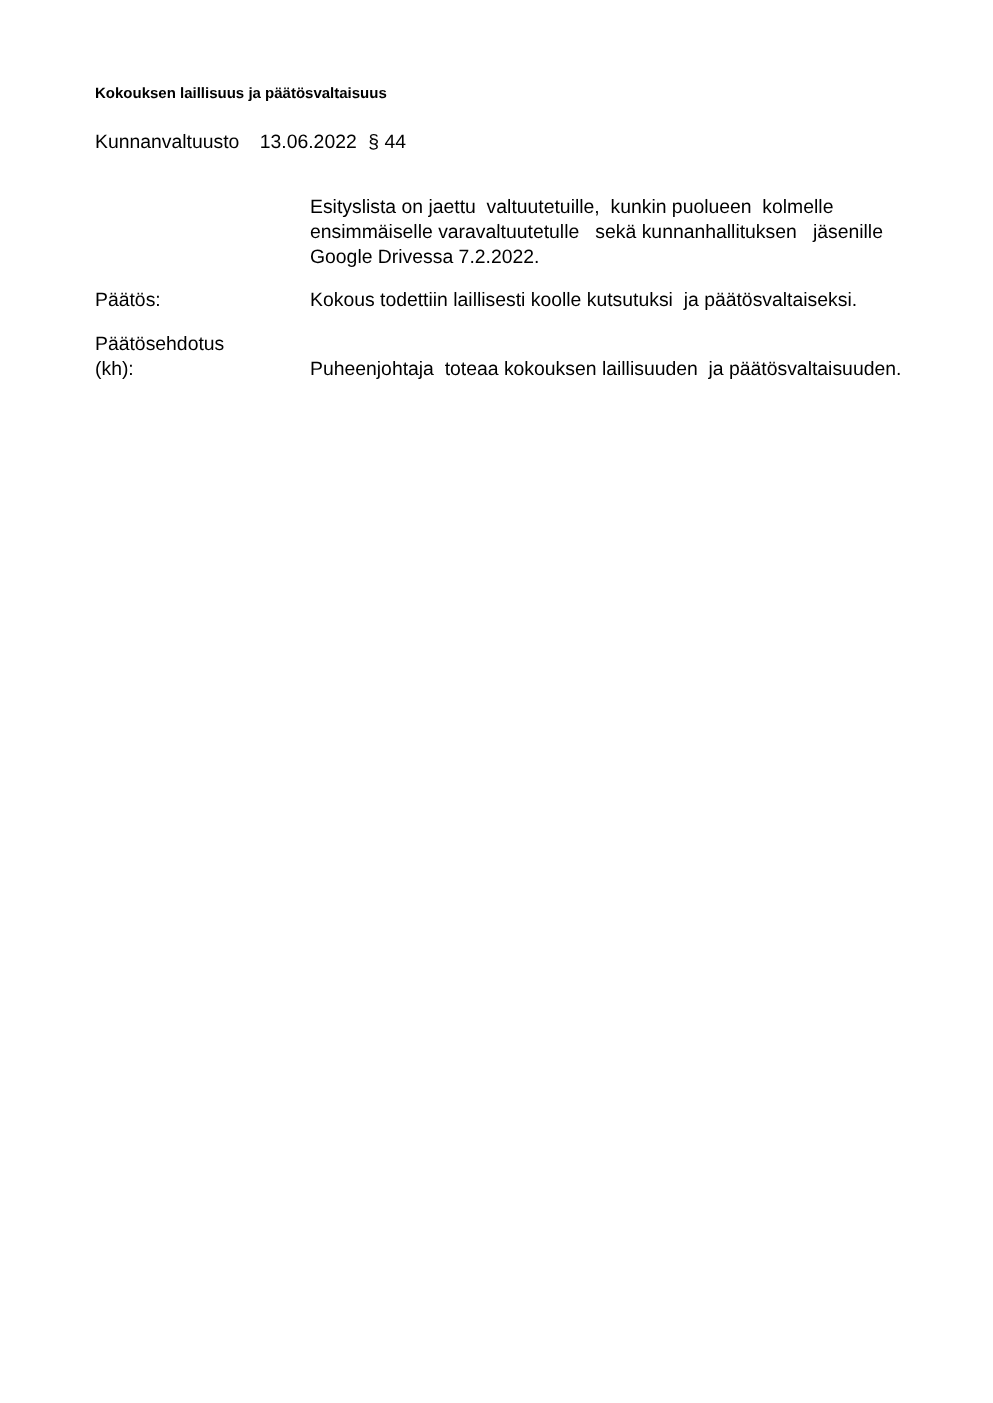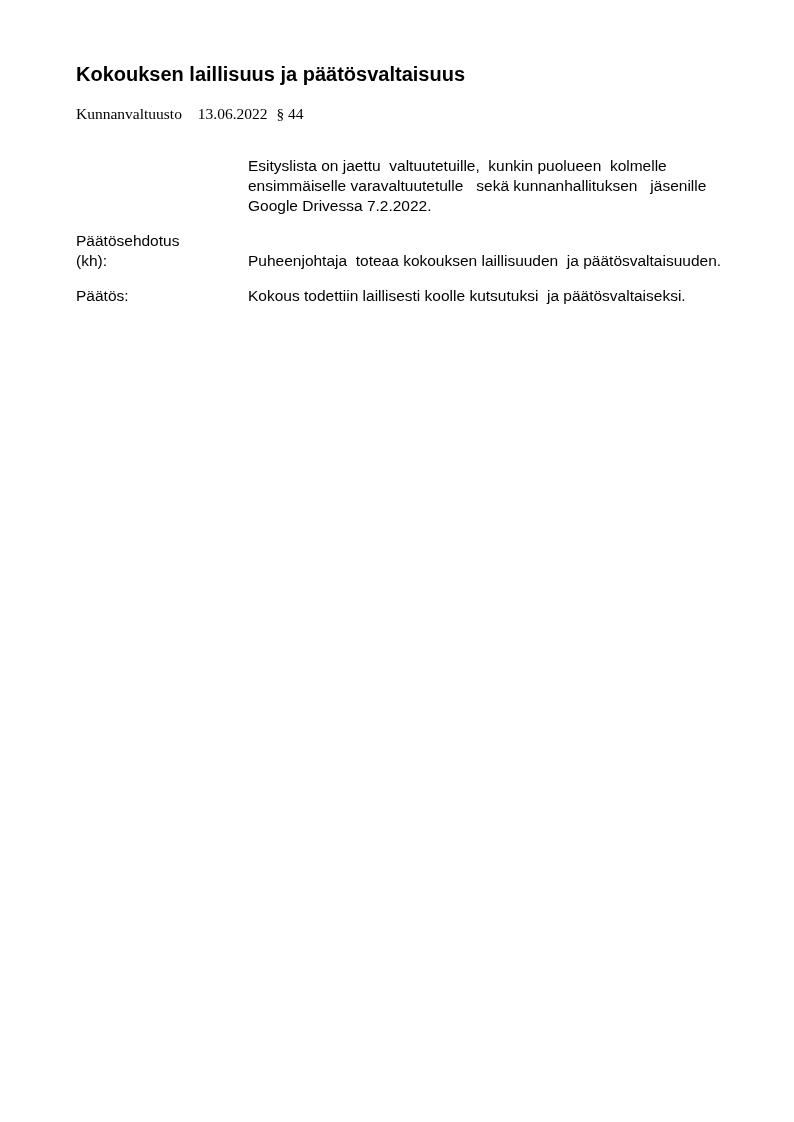--- a/index.html
+++ b/index.html
@@ -16,28 +16,27 @@
     font-family: "Liberation Sans", "DejaVu Sans", sans-serif;
     font-size: 15.5px;
     line-height: 20px;
     overflow: hidden;
     box-sizing: border-box;
   }
   .inner {
     padding: 64px 20px 0 76px;
   }
   .doc-title {
-    font-size: 20px;
+    font-size: 12px;
     font-weight: bold;
     margin: 0 0 20px 0;
     white-space: pre-wrap;
   }
   .meta {
     margin: 0 0 32px 0;
-    font-family: Liberation Serif, serif;
   }
   .meta .committee { display: inline-block; }
   .meta .date      { display: inline-block; margin-left: 12px; }
   .meta .section   { display: inline-block; margin-left: 5px; }
   .para {
     white-space: pre-wrap;
     margin: 0 0 15px 0;
   }
   .indent {
     margin-left: 172px;
@@ -72,25 +71,25 @@
       <span class="date">13.06.2022</span>
       <span class="section">§ 44</span>
     </div>
 
 
     <div class="para indent text">Esityslista on jaettu  valtuutetuille,  kunkin puolueen  kolmelle
 ensimmäiselle varavaltuutetulle   sekä kunnanhallituksen   jäsenille
 Google Drivessa 7.2.2022.</div>
 
     <div class="row">
+      <div class="label">Päätös:</div>
+      <div class="text">Kokous todettiin laillisesti koolle kutsutuksi  ja päätösvaltaiseksi.</div>
+    </div>
+
+    <div class="row">
       <div class="label">Päätösehdotus
 (kh):</div>
       <div class="text offset-one-line">Puheenjohtaja  toteaa kokouksen laillisuuden  ja päätösvaltaisuuden.</div>
-    </div>
-
-    <div class="row">
-      <div class="label">Päätös:</div>
-      <div class="text">Kokous todettiin laillisesti koolle kutsutuksi  ja päätösvaltaiseksi.</div>
     </div>
 
 
   </div>
 </div>
 
 </body></html>

